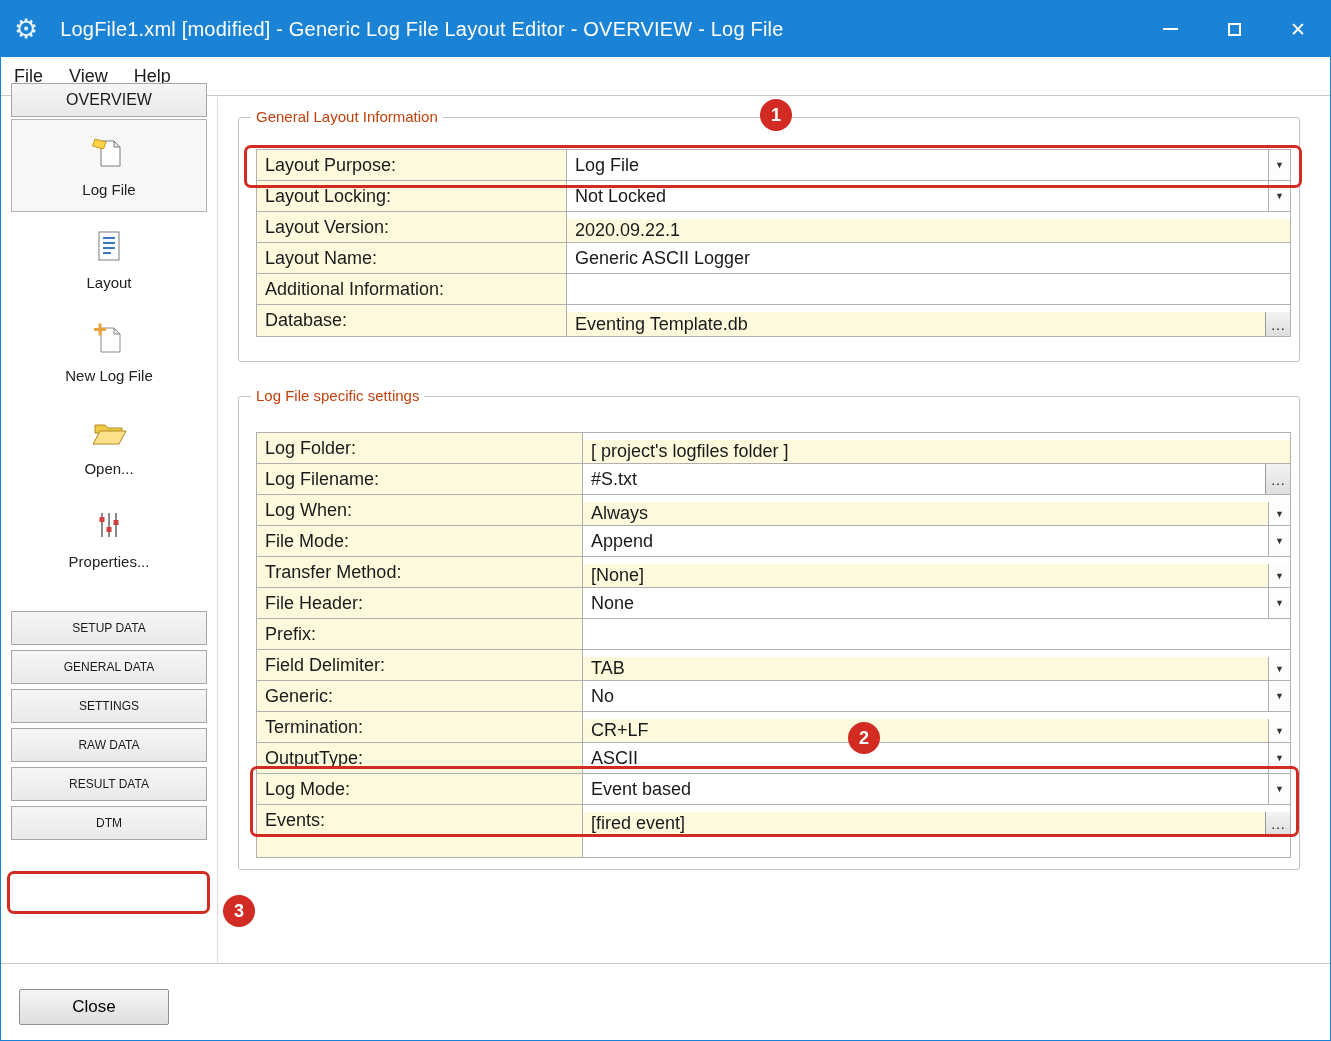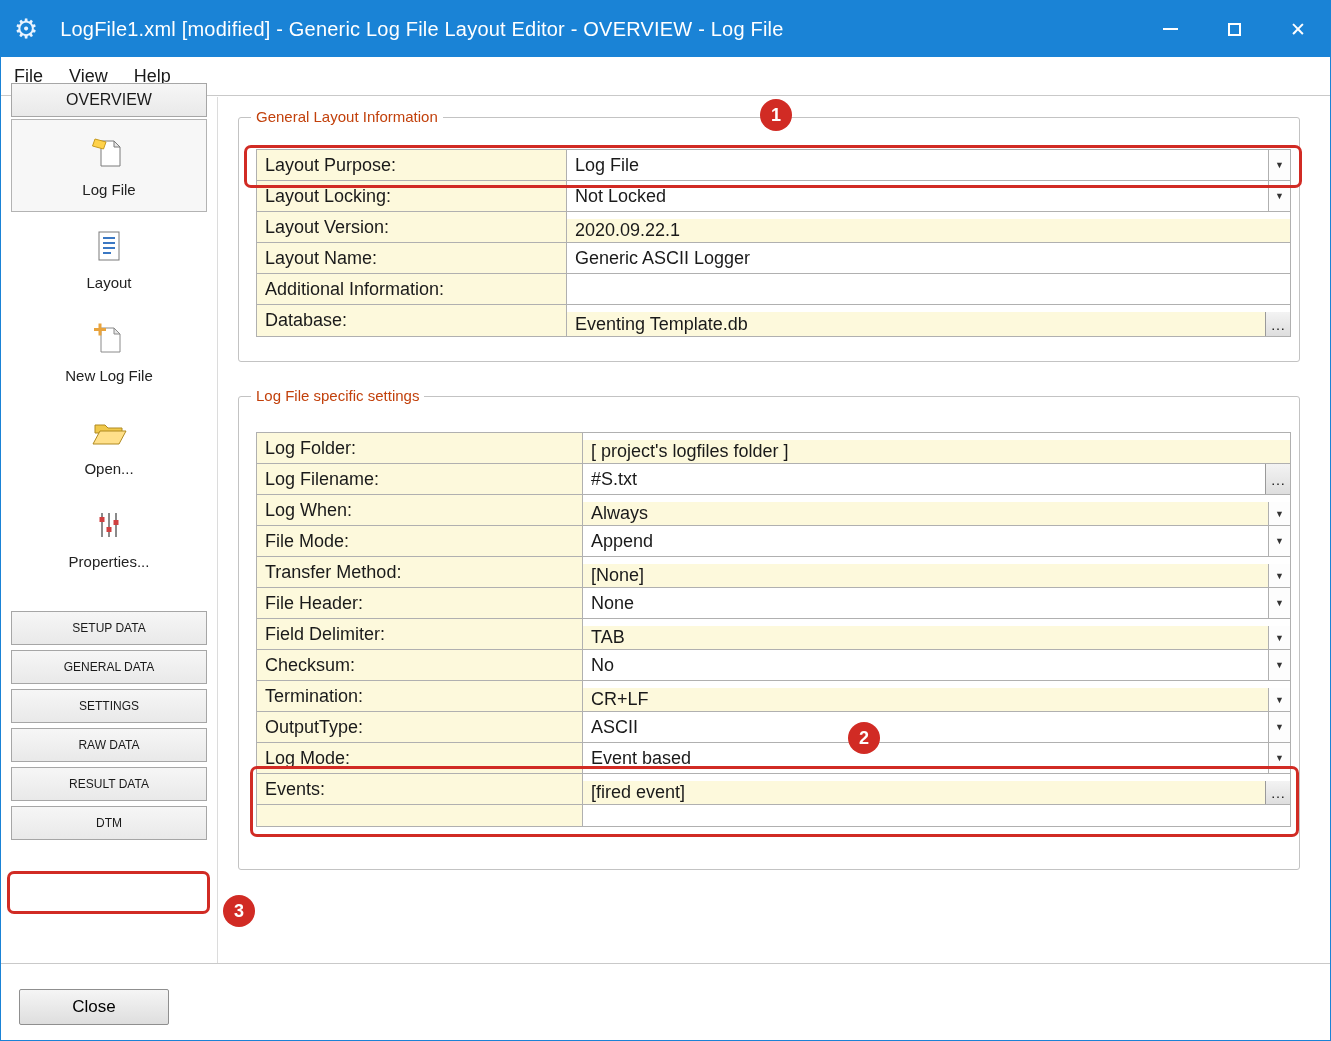--- a/index.html
+++ b/index.html
@@ -290,31 +290,37 @@
       </div>
 
       <div class="row">
         <div class="cell-label">File Header:</div>
         <div class="cell-value vw">
           <span class="val-text">None</span>
           <span class="combo-btn">▼</span>
         </div>
       </div>
 
+      <div class="row">
+        <div class="cell-label">Prefix:</div>
+        <div class="cell-value vw">
+          <span class="val-text"></span>
+        </div>
+      </div>
 
       <div class="row">
         <div class="cell-label">Field Delimiter:</div>
         <div class="cell-value vy">
           <span class="val-text">TAB</span>
           <span class="combo-btn">▼</span>
         </div>
       </div>
 
       <div class="row">
-        <div class="cell-label">Checksum:</div>
+        <div class="cell-label">Generic:</div>
         <div class="cell-value vw">
           <span class="val-text">No</span>
           <span class="combo-btn">▼</span>
         </div>
       </div>
 
       <div class="row">
         <div class="cell-label">Termination:</div>
         <div class="cell-value vy">
           <span class="val-text">CR+LF</span>

